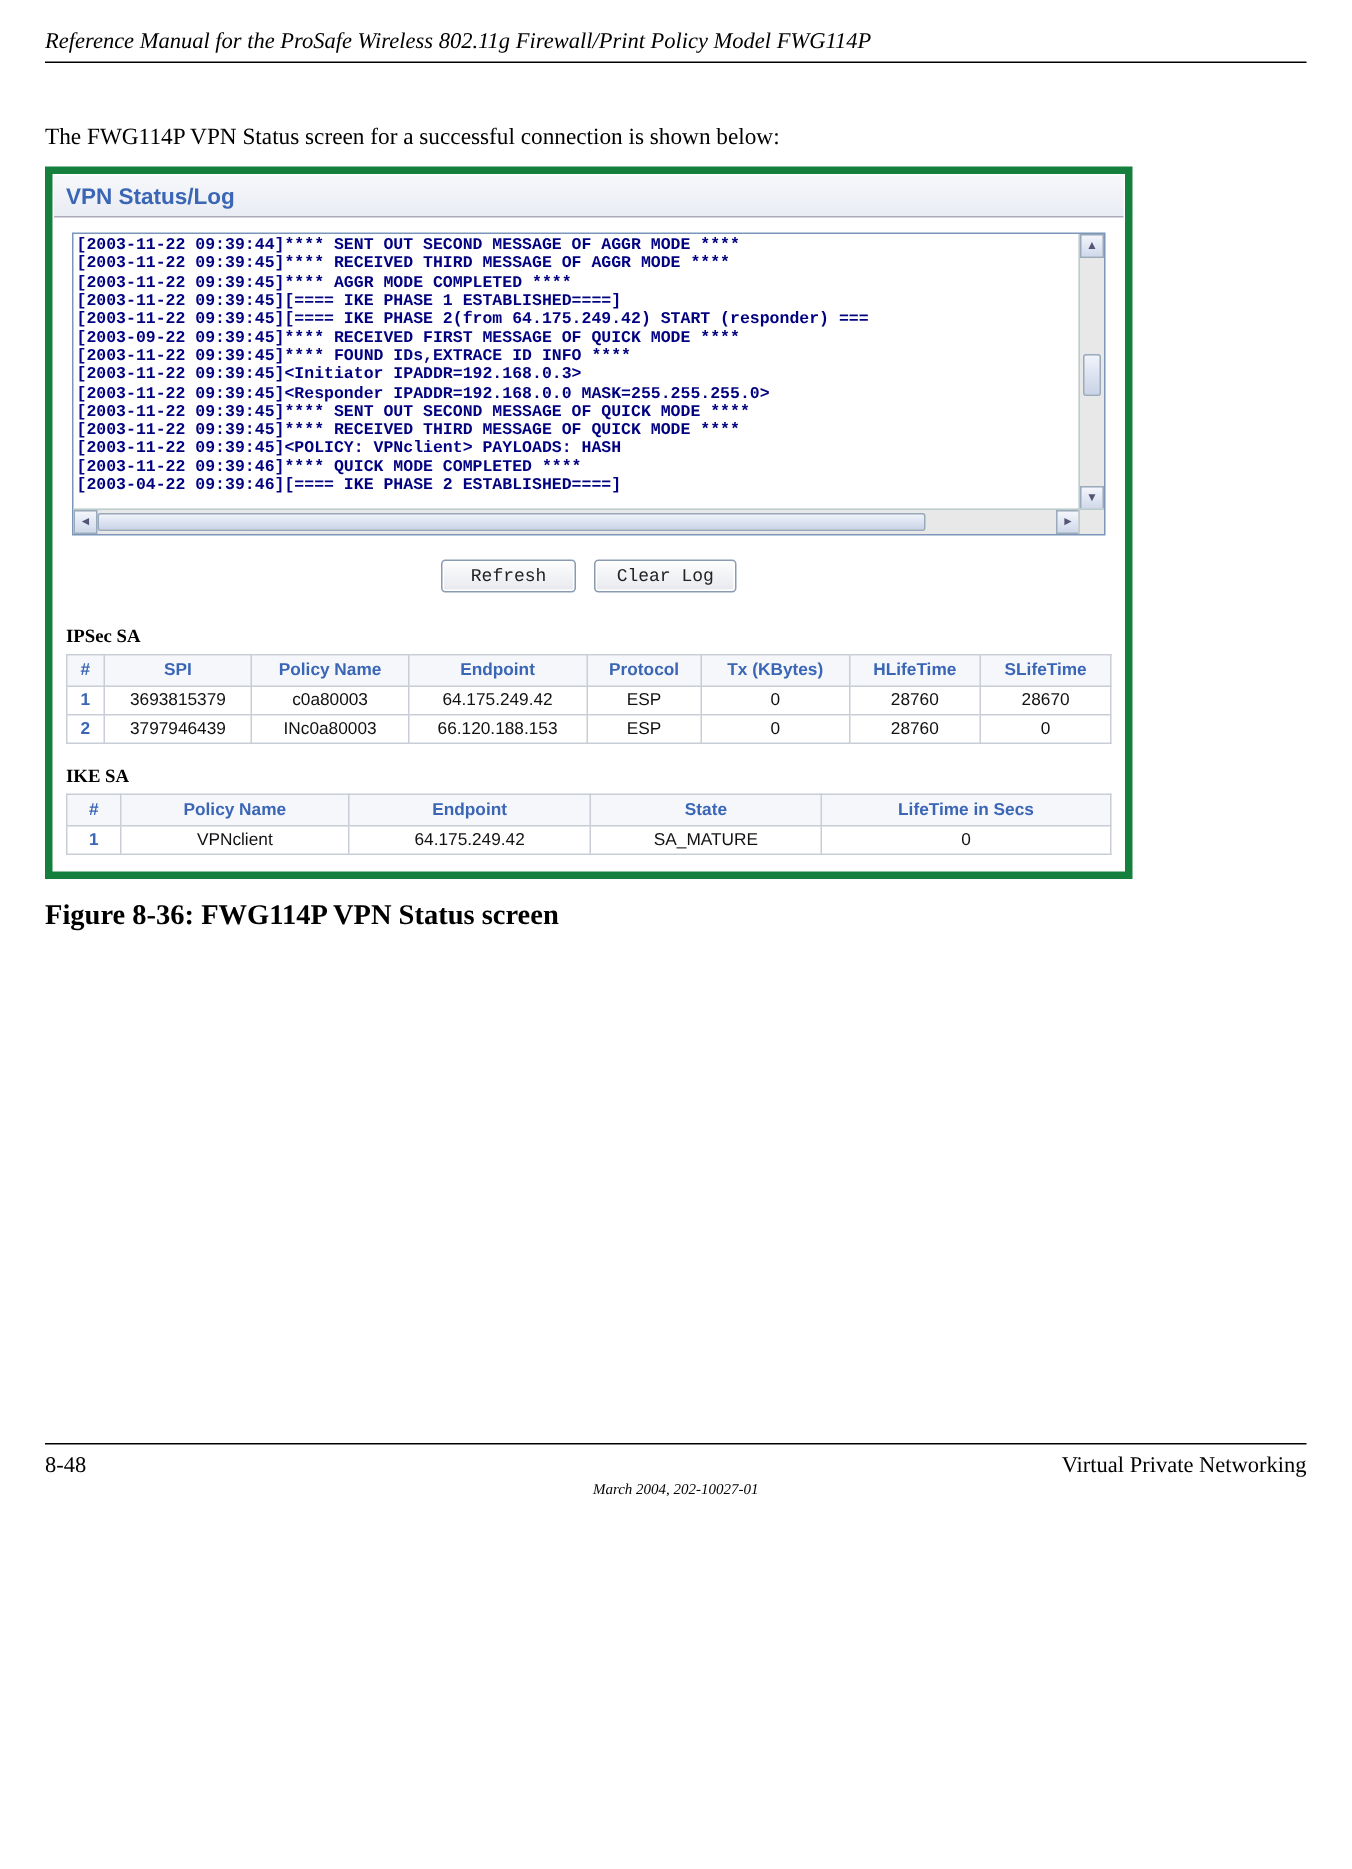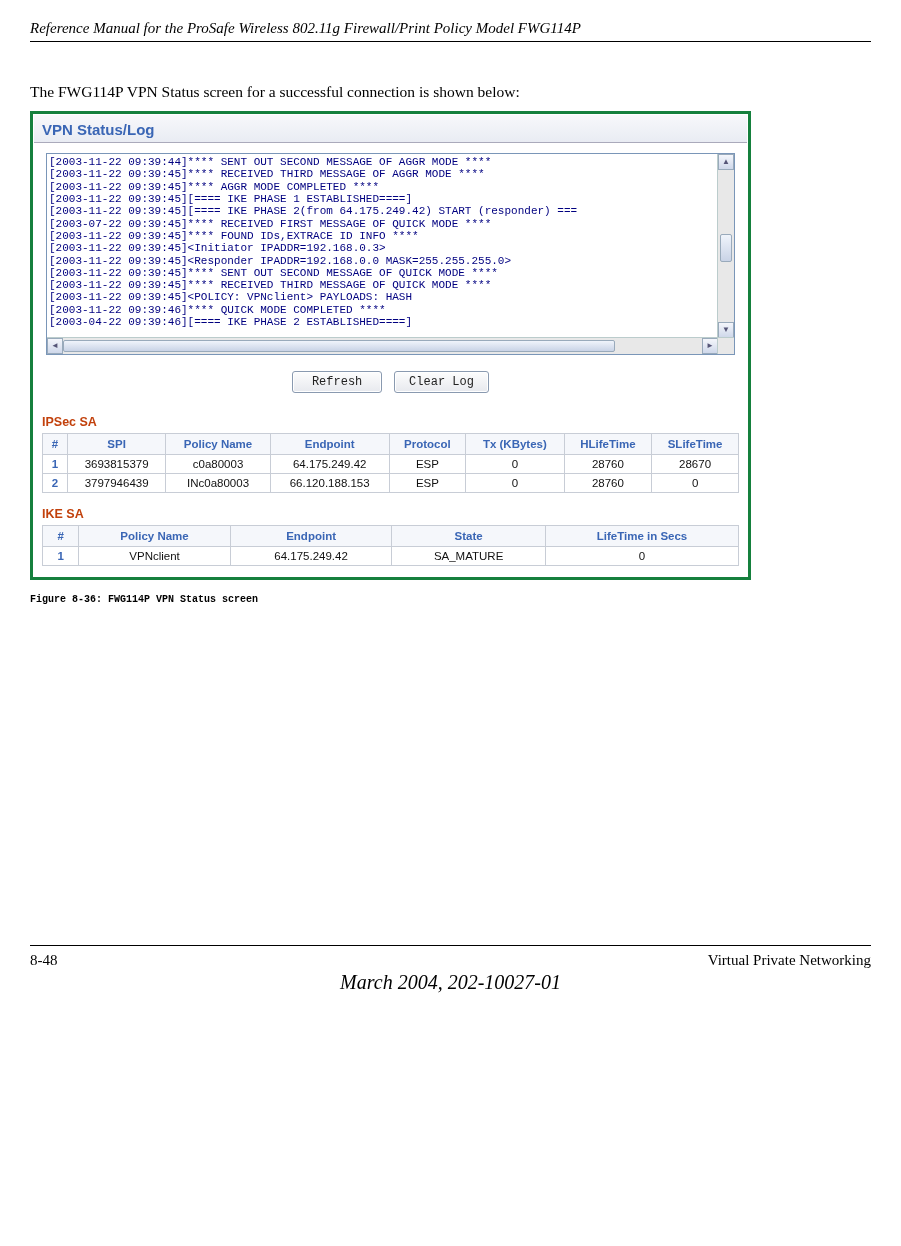--- a/index.html
+++ b/index.html
@@ -19,21 +19,21 @@
     border: none;
     border-top: 1px solid #000;
     margin: 0 0 18px 0;
   }
   .intro {
     font-size: 15.5px;
     margin-bottom: 10px;
     margin-top: 41px;
   }
   .screenshot-outer {
-    border: 3px solid #15803d;
+    border: 5px solid #15803d;
     padding: 1px;
     background: #fff;
     width: 713px;
     margin-bottom: 14px;
   }
   .panel-title {
     color: #3a66b5;
     font-family: Arial, sans-serif;
     font-weight: bold;
     font-size: 15px;
@@ -50,20 +50,21 @@
   }
   .log-content {
     font-family: 'Courier New', monospace;
     font-size: 11px;
     color: #000080;
     line-height: 1.12;
     padding: 2px 2px 2px 2px;
     white-space: nowrap;
     overflow: hidden;
     height: 180px;
+    font-weight: bold;
   }
   .log-line { display:block; }
   .vscroll {
     position:absolute;
     right:0; top:0; bottom:16px; width:16px;
     background:#e8e8e8;
     border-left:1px solid #bcc;
   }
   .vscroll .up, .vscroll .down {
     position:absolute; left:0; right:0; height:16px;
@@ -114,25 +115,25 @@
     font-family:Liberation Mono, monospace;
     font-size:12px;
     color:#222;
     background:linear-gradient(#fdfdfd,#e7e9ee);
     border:1px solid #8a9ab0;
     border-radius:3px;
     margin:0 4px;
     box-shadow:inset 0 0 0 1px #fff;
   }
   .section-label{
-    font-family:Liberation Sans, sans-serif;
+    font-family:Liberation Serif, serif;
     font-weight:bold;
     font-size:12.5px;
     padding:4px 8px 2px 8px;
-    color:#c2410c;
+    color:#000000;
   }
   table.data {
     border-collapse:collapse;
     width:calc(100% - 16px);
     margin:2px 8px 10px 8px;
     font-family:Arial,sans-serif;
     font-size:11.5px;
   }
   table.data th {
     color:#3a66b5;
@@ -146,58 +147,58 @@
     border:1px solid #c8cdd6;
     padding:3px 6px;
     text-align:center;
     color:#111;
   }
   table.data td.num {
     color:#3a66b5;
     font-weight:bold;
   }
   .figcap {
-    font-family:Liberation Mono, monospace;
-    font-size:10px;
+    font-family:Liberation Serif, serif;
+    font-size:19px;
     font-weight:bold;
     margin-top:8px;
   }
   .footer {
     margin-top:340px;
   }
   .footer hr{
     border:none; border-top:1px solid #000; margin:0 0 6px 0;
   }
   .footer-row{
     display:flex; justify-content:space-between;
     font-size:15px;
   }
   .footer-center{
-    text-align:center; font-style:italic; font-size:20px; margin-top:2px;
+    text-align:center; font-style:italic; font-size:10px; margin-top:2px;
   }
 </style>
 </head>
 <body>
 
 <div class="header-title">Reference Manual for the ProSafe Wireless 802.11g  Firewall/Print Policy Model FWG114P</div>
 <hr class="header-rule">
 
 <div class="intro">The FWG114P VPN Status screen for a successful connection is shown below:</div>
 
 <div class="screenshot-outer">
   <div class="panel-title">VPN Status/Log</div>
 
   <div class="log-area">
     <div class="log-content">
       <span class="log-line">[2003-11-22 09:39:44]**** SENT OUT SECOND MESSAGE OF AGGR MODE ****</span>
       <span class="log-line">[2003-11-22 09:39:45]**** RECEIVED  THIRD MESSAGE OF AGGR MODE ****</span>
       <span class="log-line">[2003-11-22 09:39:45]**** AGGR MODE COMPLETED ****</span>
       <span class="log-line">[2003-11-22 09:39:45][==== IKE PHASE 1 ESTABLISHED====]</span>
       <span class="log-line">[2003-11-22 09:39:45][==== IKE PHASE 2(from 64.175.249.42) START (responder) ===</span>
-      <span class="log-line">[2003-07-22 09:39:45]**** RECEIVED  FIRST MESSAGE OF QUICK MODE ****</span>
+      <span class="log-line">[2003-09-22 09:39:45]**** RECEIVED  FIRST MESSAGE OF QUICK MODE ****</span>
       <span class="log-line">[2003-11-22 09:39:45]**** FOUND IDs,EXTRACE ID INFO ****</span>
       <span class="log-line">[2003-11-22 09:39:45]&lt;Initiator IPADDR=192.168.0.3&gt;</span>
       <span class="log-line">[2003-11-22 09:39:45]&lt;Responder IPADDR=192.168.0.0 MASK=255.255.255.0&gt;</span>
       <span class="log-line">[2003-11-22 09:39:45]**** SENT OUT SECOND MESSAGE OF QUICK MODE ****</span>
       <span class="log-line">[2003-11-22 09:39:45]**** RECEIVED  THIRD MESSAGE OF QUICK MODE ****</span>
       <span class="log-line">[2003-11-22 09:39:45]&lt;POLICY: VPNclient&gt; PAYLOADS: HASH</span>
       <span class="log-line">[2003-11-22 09:39:46]**** QUICK MODE COMPLETED ****</span>
       <span class="log-line">[2003-04-22 09:39:46][==== IKE PHASE 2 ESTABLISHED====]</span>
     </div>
     <div class="vscroll">

